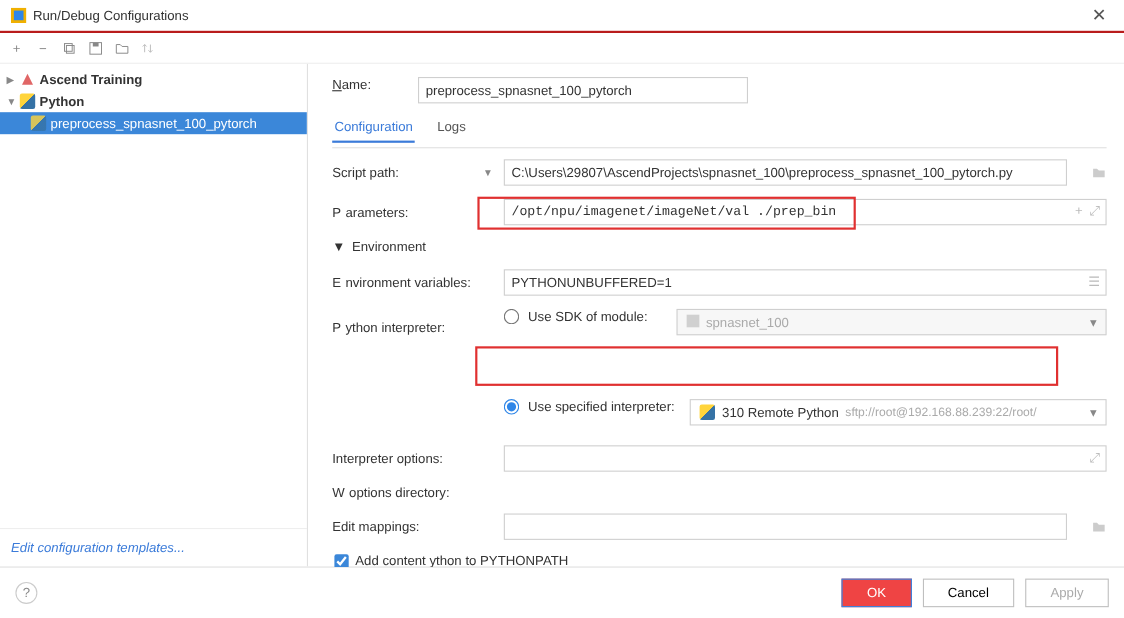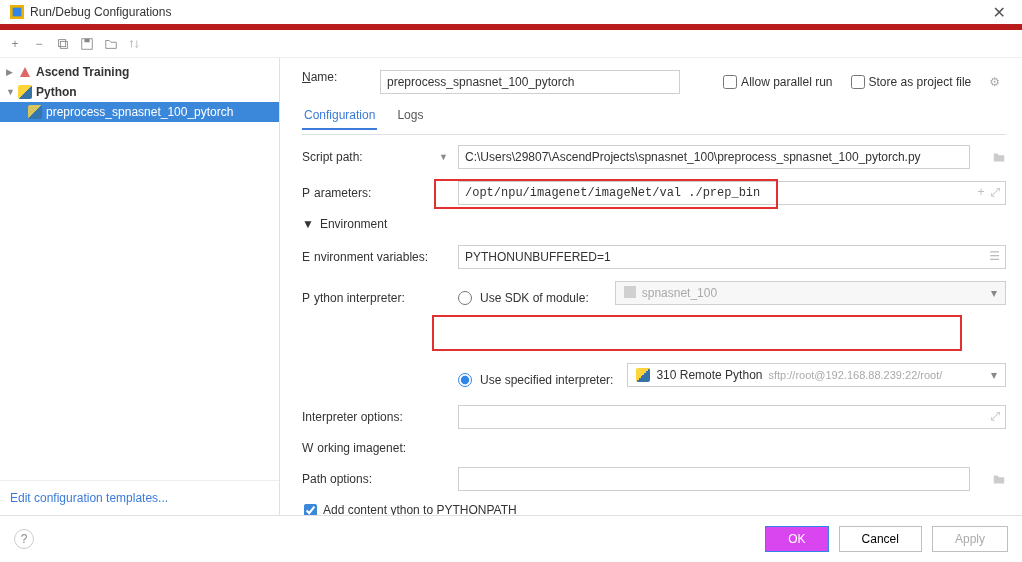--- a/index.html
+++ b/index.html
@@ -1,33 +1,33 @@
 <!DOCTYPE html>
 <html><head>
 <meta charset="utf-8">
 <style>
 * { box-sizing: border-box; margin: 0; padding: 0; }
 body { font-family: -apple-system, "Segoe UI", sans-serif; font-size: 12px; color: #333; background: #fff; width: 1022px; height: 562px; overflow: hidden; display: flex; flex-direction: column; }
-.titlebar { display: flex; align-items: center; padding: 6px 10px; height: 30px; border-bottom: 6px solid #b91c1c; }
+.titlebar { display: flex; align-items: center; padding: 6px 10px; height: 30px; border-bottom: 2px solid #b91c1c; }
 .titlebar .app-icon { width: 14px; height: 14px; margin-right: 6px; }
 .titlebar .title { font-size: 12px; color: #333; }
 .titlebar .close { margin-left: auto; font-size: 16px; color: #555; cursor: pointer; padding: 0 6px; }
 .toolbar { display: flex; align-items: center; padding: 4px 8px; gap: 10px; height: 28px; border-bottom: 1px solid #eee; }
 .toolbar .tb-icon { width: 14px; height: 14px; display: inline-flex; align-items: center; justify-content: center; color: #888; cursor: pointer; }
 .body { display: flex; flex: 1; overflow: hidden; }
 .sidebar { width: 280px; border-right: 1px solid #e0e0e0; display: flex; flex-direction: column; }
 .tree { flex: 1; padding-top: 4px; overflow: auto; }
 .tree-item { display: flex; align-items: center; padding: 3px 6px; cursor: pointer; }
 .tree-item .chev { width: 10px; color: #888; font-size: 9px; margin-right: 2px; }
 .tree-item .ticon { width: 14px; height: 14px; margin-right: 4px; display: inline-flex; align-items: center; justify-content: center; }
 .tree-item.lvl1 .label { font-weight: 600; }
 .tree-item.lvl2 { padding-left: 28px; }
 .tree-item.selected { background: #3b87d9; color: #fff; }
 .sidebar-footer { padding: 10px; border-top: 1px solid #eee; }
-.link { color: #3b7bd9; cursor: pointer; }
+.link { color: #3b7bd9; cursor: pointer; font-style: italic; }
 .main { flex: 1; display: flex; flex-direction: column; overflow: hidden; }
 .top-row { display: flex; padding: 12px 22px 8px 22px; gap: 10px; }
 .lbl { min-width: 68px; color: #333; }
 .lbl .ul { text-decoration: underline; }
 .input { border: 1px solid #cfcfcf; padding: 4px 6px; font-size: 12px; color: #333; background: #fff; height: 24px; }
 .name-input { width: 300px; }
 .top-row .checks { margin-left: auto; display: flex; align-items: center; gap: 18px; }
 .chk { display: flex; align-items: center; gap: 4px; cursor: pointer; }
 .chk input { width: 14px; height: 14px; }
 .gear { color: #aaa; }
@@ -38,34 +38,34 @@
 .divider { height: 1px; background: #e0e0e0; margin-bottom: 10px; }
 .form-row { display: flex; align-items: center; margin-bottom: 12px; gap: 10px; }
 .form-row .flabel { width: 146px; color: #333; display: flex; align-items: center; gap: 4px; }
 .form-row .flabel .chev2 { font-size: 9px; color: #888; }
 .form-row .fval { flex: 1; display: flex; align-items: center; gap: 22px; position: relative; }
 .input.full { flex: 1; }
 .input.mono { font-family: "Courier New", monospace; }
 .inline-icon { width: 14px; height: 14px; display: inline-flex; color: #aaa; cursor: pointer; }
 .trailing { position: absolute; right: 6px; top: 4px; display: flex; gap: 6px; color: #bbb; }
 .section-hdr { display: flex; align-items: center; gap: 6px; margin: 8px 0 14px 0; color: #333; }
-.radio-row { display: flex; align-items: flex-end; gap: 8px; margin-left: 156px; margin-bottom: 10px; }
+.radio-row { display: flex; align-items: flex-start; gap: 8px; margin-left: 156px; margin-bottom: 10px; }
 .radio-row input { width: 14px; height: 14px; }
 .sdk-box { flex: 1; display: flex; align-items: center; border: 1px solid #cfcfcf; background: #f7f7f7; color: #aaa; padding: 3px 8px; height: 24px; gap: 6px; }
 .interp-box { flex: 1; display: flex; align-items: center; border: 1px solid #cfcfcf; padding: 3px 8px; height: 24px; gap: 6px; }
 .interp-box .dim { color: #aaa; font-size: 11px; }
 .dropdown-chev { margin-left: auto; color: #888; cursor: pointer; }
 .checkline { display: flex; align-items: center; gap: 6px; margin-left: 2px; margin-top: 8px; color: #333; }
 .checkline input { accent-color: #3b87d9; }
 .red-box { position: absolute; border: 2px solid #e03030; pointer-events: none; }
 .footer { border-top: 1px solid #e0e0e0; padding: 10px 14px; display: flex; align-items: center; gap: 10px; }
 .footer .help { width: 20px; height: 20px; border: 1px solid #ccc; border-radius: 50%; display: flex; align-items: center; justify-content: center; color: #888; cursor: pointer; }
 .footer .spacer { flex: 1; }
 .btn { padding: 5px 22px; border: 1px solid #bfbfbf; background: #fff; cursor: pointer; font-size: 12px; }
-.btn.primary { background: #d946ef; color: #fff; border-color: #2f86e8; }
+.btn.primary { background: #ef4444; color: #fff; border-color: #2f86e8; }
 .btn.disabled { color: #aaa; }
 .pyicon { background: linear-gradient(135deg,#ffd43b 50%,#3572A5 50%); border-radius: 2px; }
 </style>
 </head>
 <body>
 
 <div class="titlebar">
   <span class="app-icon">
     <svg viewBox="0 0 16 16">
         <rect width="16" height="16" fill="#f0b000"></rect>
@@ -127,31 +127,20 @@
     </div>
     <div class="sidebar-footer">
       <span class="link">Edit configuration templates...</span>
     </div>
   </div>
 
   <div class="main">
     <div class="top-row">
       <span class="lbl"><span class="ul">N</span><span>ame:</span></span>
       <input class="input name-input" value="preprocess_spnasnet_100_pytorch" style="">
-      <div class="checks">
-        <label class="chk">
-            <input type="checkbox" style="">
-            <span><span class="ul">A</span><span>llow parallel run</span></span>
-          </label>
-        <label class="chk">
-            <input type="checkbox" style="">
-            <span><span class="ul">S</span><span>tore as project file</span></span>
-          </label>
-        <span class="gear">⚙</span>
-      </div>
     </div>
 
     <div class="content-scroll">
       <div class="tabs">
         <div class="tab active">Configuration</div>
         <div class="tab">Logs</div>
       </div>
       <div class="divider"></div>
 
       <div class="form-row">
@@ -238,26 +227,26 @@
           <input class="input full" style="">
           <span class="trailing">
               <span>⤢</span>
             </span>
         </div>
       </div>
 
       <div class="form-row">
         <div class="flabel">
             <span class="ul">W</span>
-            <span>orking imagenet:</span>
-          </div>
-      </div>
-
-      <div class="form-row">
-        <div class="flabel">Path options:</div>
+            <span>options directory:</span>
+          </div>
+      </div>
+
+      <div class="form-row">
+        <div class="flabel">Edit mappings:</div>
         <div class="fval">
           <input class="input full" style="">
           <span class="inline-icon">
               <svg viewBox="0 0 16 16" width="14" height="14">
                 <path d="M2 4h4l2 2h6v7H2z" fill="#ccc"></path>
               </svg>
             </span>
         </div>
       </div>
 

